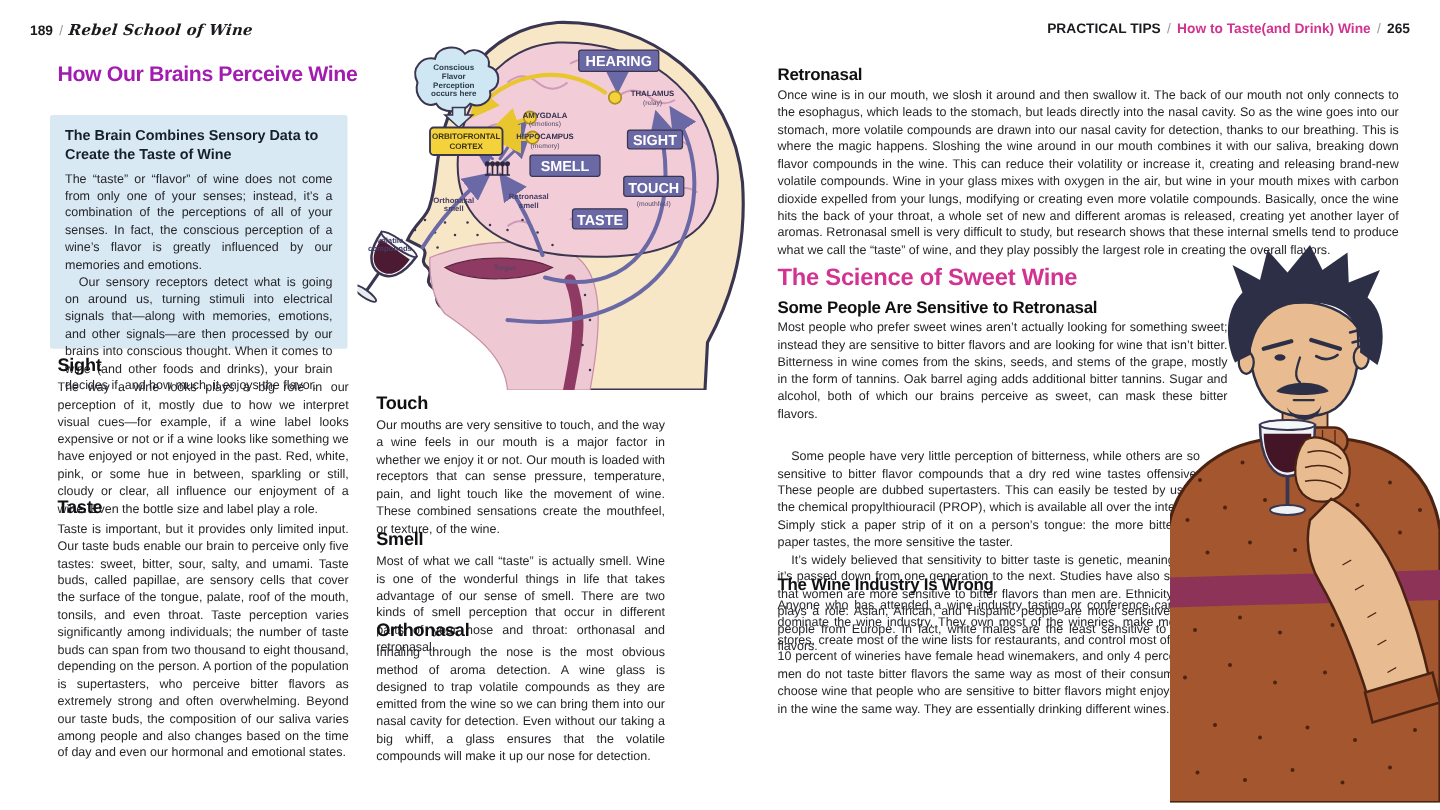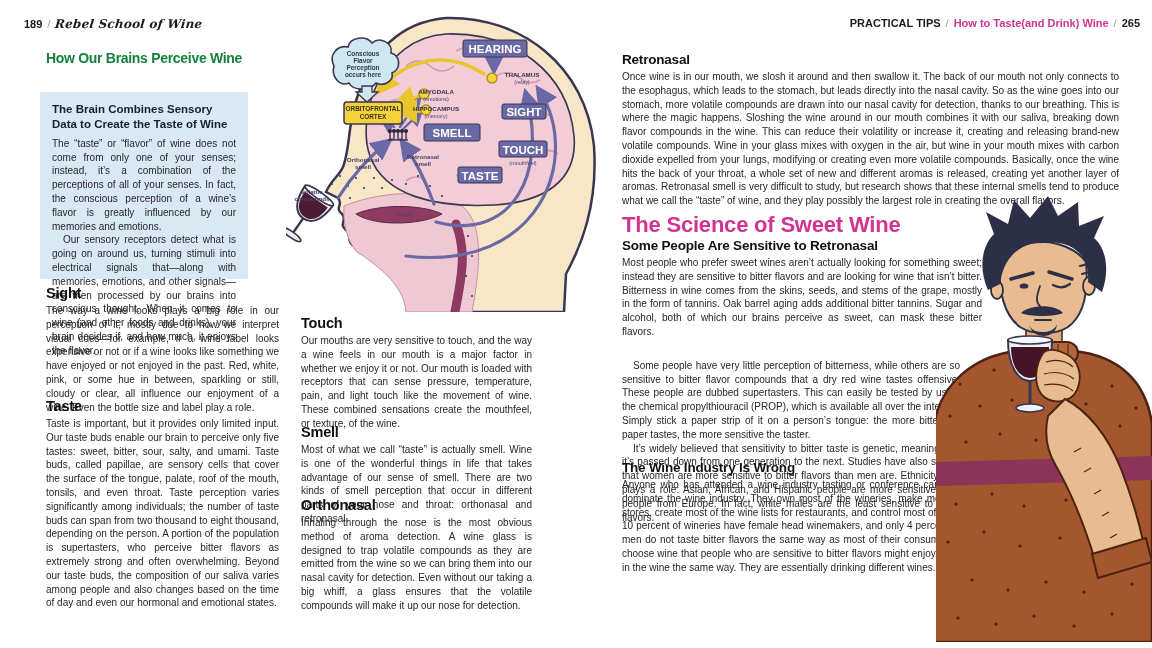--- a/index.html
+++ b/index.html
@@ -12,48 +12,48 @@
   .abs{position:absolute;}
   
   .runhead{top:17px;font-size:11px;font-weight:bold;color:#1b1b1f;}
   .runhead .sep{color:#9a9aa0;font-weight:normal;padding:0 5px;}
   .script-title{
     font-family:"DejaVu Serif",serif;font-style:italic;font-weight:bold;
     display:inline-block;transform:skewX(-6deg);letter-spacing:.2px;font-size:12px;
   }
   .chapter-pink{color:#d23390;}
   
-  .main-title{left:46px;top:50px;width:280px;font-size:14px;font-weight:800;
-    color:#15803d;letter-spacing:-.3px;}
-  .infobox{left:40px;top:92px;width:208px;height:187px;background:#d8e9f3;
+  .main-title{left:46px;top:50px;width:280px;font-size:17px;font-weight:800;
+    color:#a21caf;letter-spacing:-.3px;}
+  .infobox{left:40px;top:92px;width:238px;height:187px;background:#d8e9f3;
     padding:10px 12px 8px 12px;box-sizing:border-box;border-radius:2px;}
   .infobox h3{margin:0 0 5px 0;font-size:11.5px;line-height:1.3;color:#16202c;}
   .body-txt{font-size:10px;line-height:1.38;text-align:justify;color:#26262b;}
   .body-txt p{margin:0;}
   .body-txt p + p{text-indent:11px;}
   .section h2{margin:0 0 3px 0;font-size:14.5px;letter-spacing:-.2px;color:#111114;}
   .subhead{margin:0 0 3px 0;font-size:13.5px;letter-spacing:-.2px;color:#111114;font-weight:bold;}
-  .science-title{font-size:22px;font-weight:800;color:#d23390;letter-spacing:-.2px;}
+  .science-title{font-size:19px;font-weight:800;color:#d23390;letter-spacing:-.2px;}
   
   svg text{font-family:"Liberation Sans",sans-serif;}
   .dbox-t{fill:#ffffff;font-weight:bold;font-size:11.5px;text-anchor:middle;}
   .dsm{fill:#33304e;font-weight:bold;font-size:6.2px;text-anchor:middle;}
   .dsm2{fill:#4a4768;font-size:5.4px;text-anchor:middle;}
   .dlab{fill:#443d66;font-weight:bold;font-size:6.2px;text-anchor:middle;}
   .cloud-t{fill:#2c3a4a;font-weight:bold;font-size:6.4px;text-anchor:middle;}
   .ybox-t{fill:#3a3118;font-weight:bold;font-size:6.4px;text-anchor:middle;}
 </style>
 </head>
 <body>
 
 <div class="abs runhead" style="left:24px;">
   <span>189</span><span class="sep">/</span><span class="script-title">Rebel School of Wine</span>
 </div>
 
-<div class="abs runhead" style="right:12px;text-align:right;padding-left:12px;">
+<div class="abs runhead" style="right:24px;text-align:right;padding-left:12px;">
   <span>PRACTICAL TIPS</span><span class="sep">/</span><span class="chapter-pink">How to Taste(and Drink) Wine</span><span class="sep">/</span><span>265</span>
 </div>
 
 <h1 class="abs main-title" style="margin:0;">How Our Brains Perceive Wine</h1>
 
 <div class="abs infobox">
   <h3>The Brain Combines Sensory Data to Create the Taste of Wine</h3>
   <div class="body-txt">
     <p>The “taste” or “flavor” of wine does not come from only one of your senses; instead, it’s a combination of the perceptions of all of your senses. In fact, the conscious perception of a wine’s flavor is greatly influenced by our memories and emotions.</p>
     <p>Our sensory receptors detect what is going on around us, turning stimuli into electrical signals that—along with memories, emotions, and other signals—are then processed by our brains into conscious thought. When it comes to wine (and other foods and drinks), your brain decides if, and how much, it enjoys the flavor.</p>

